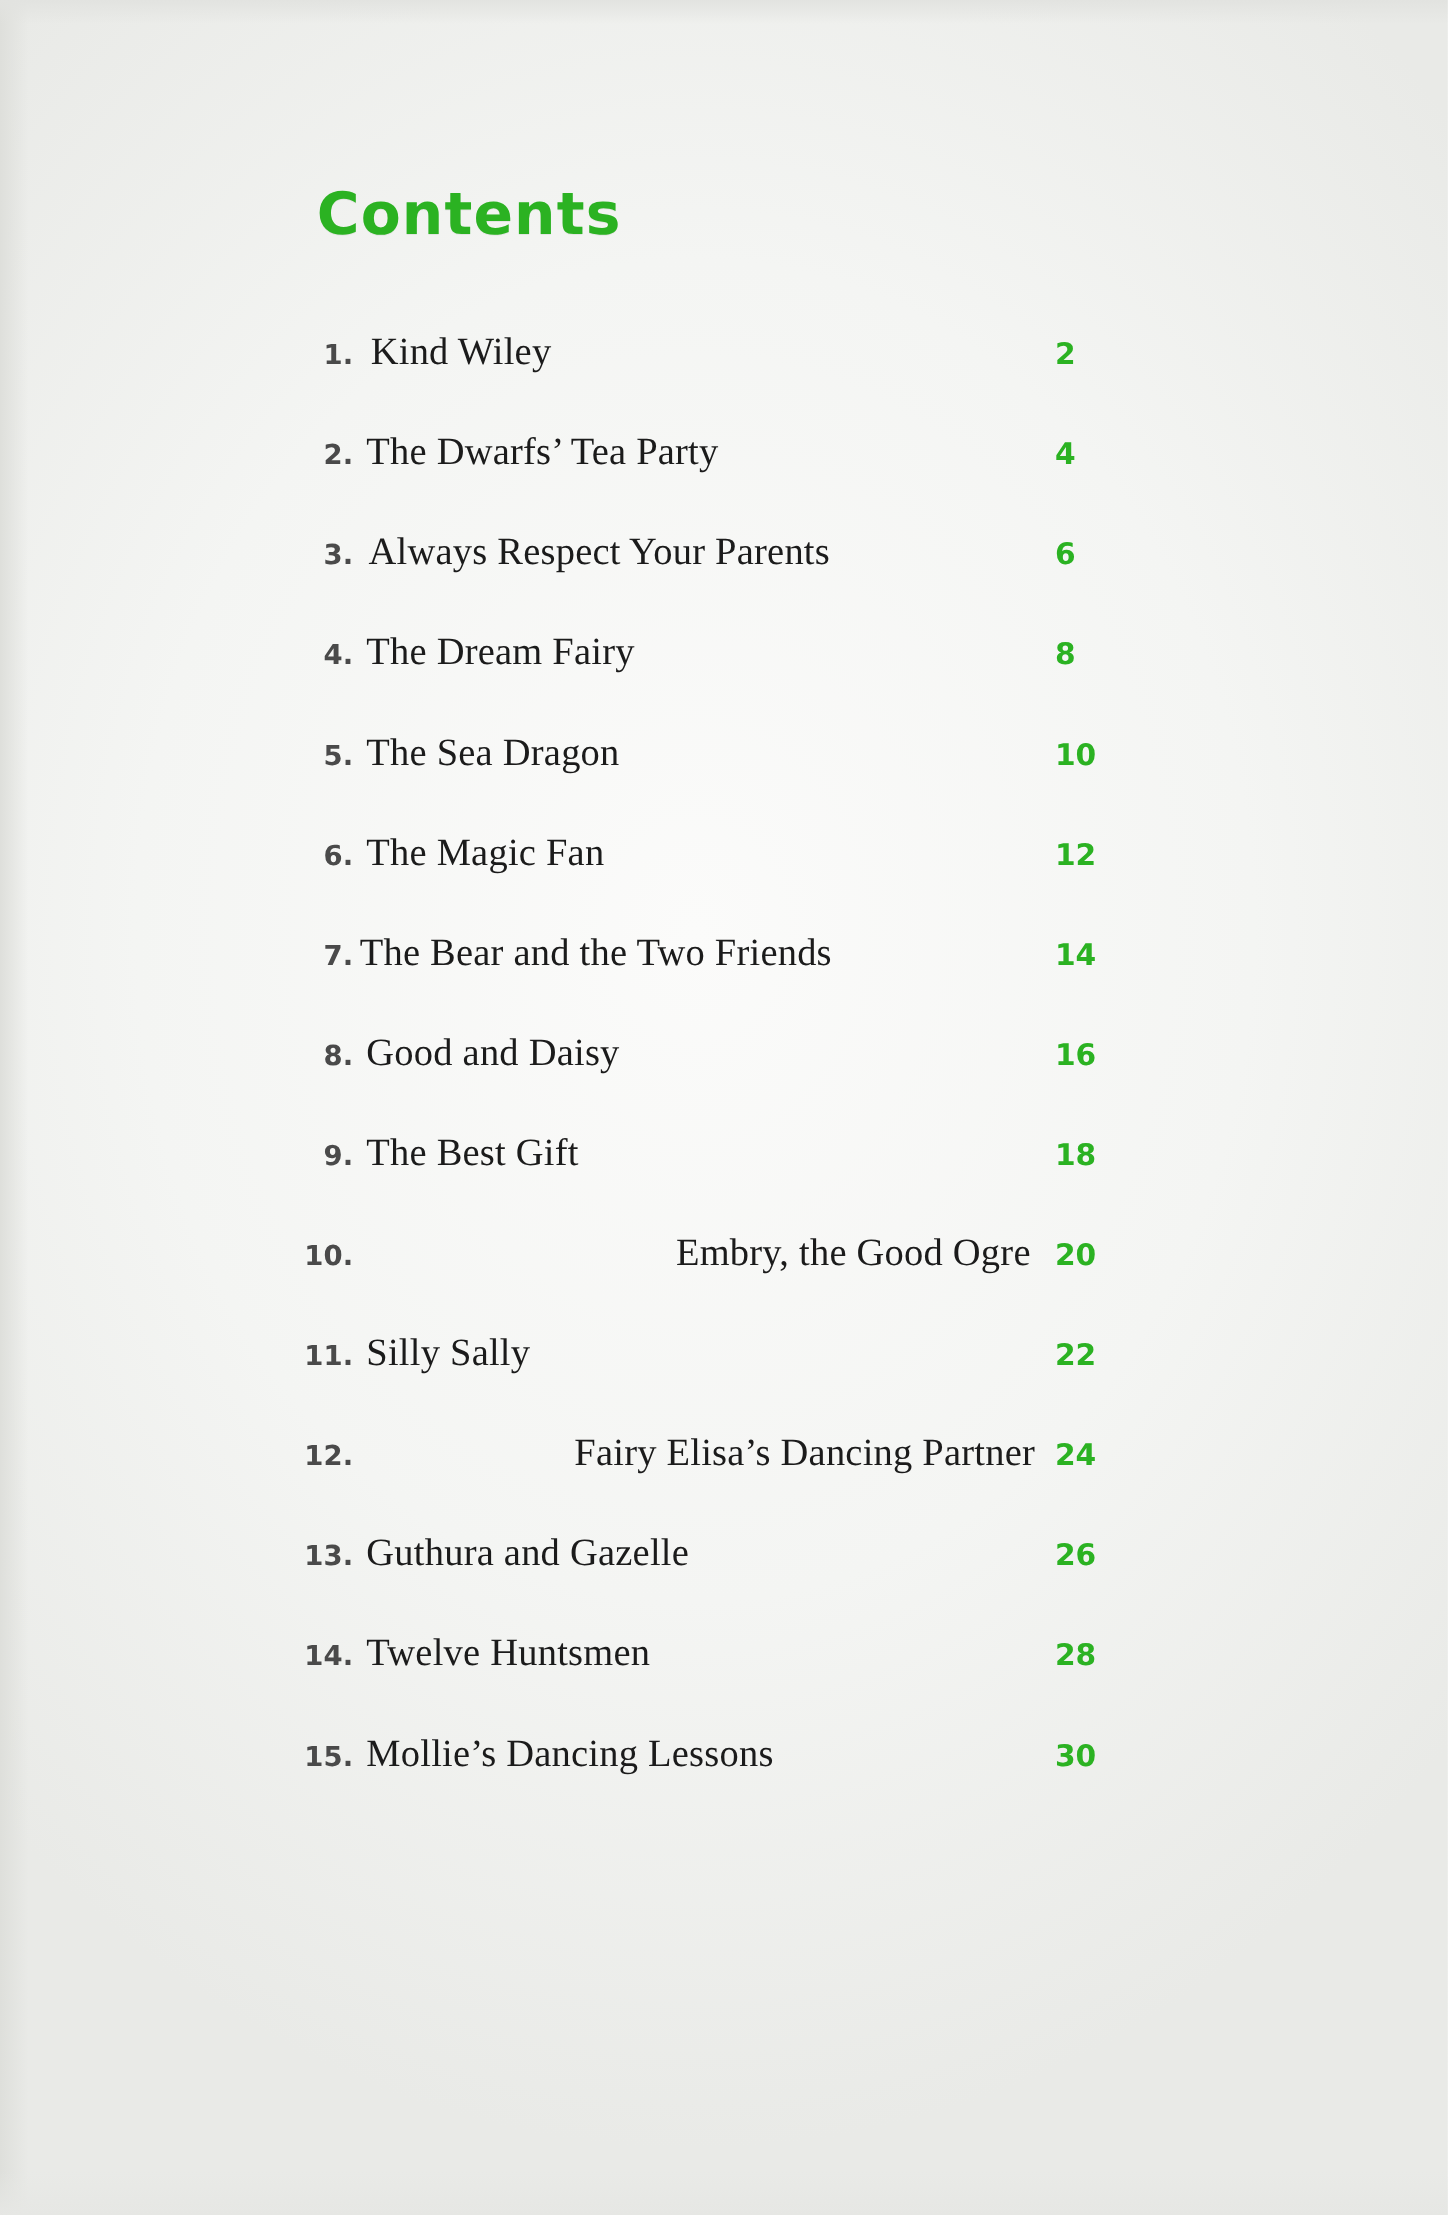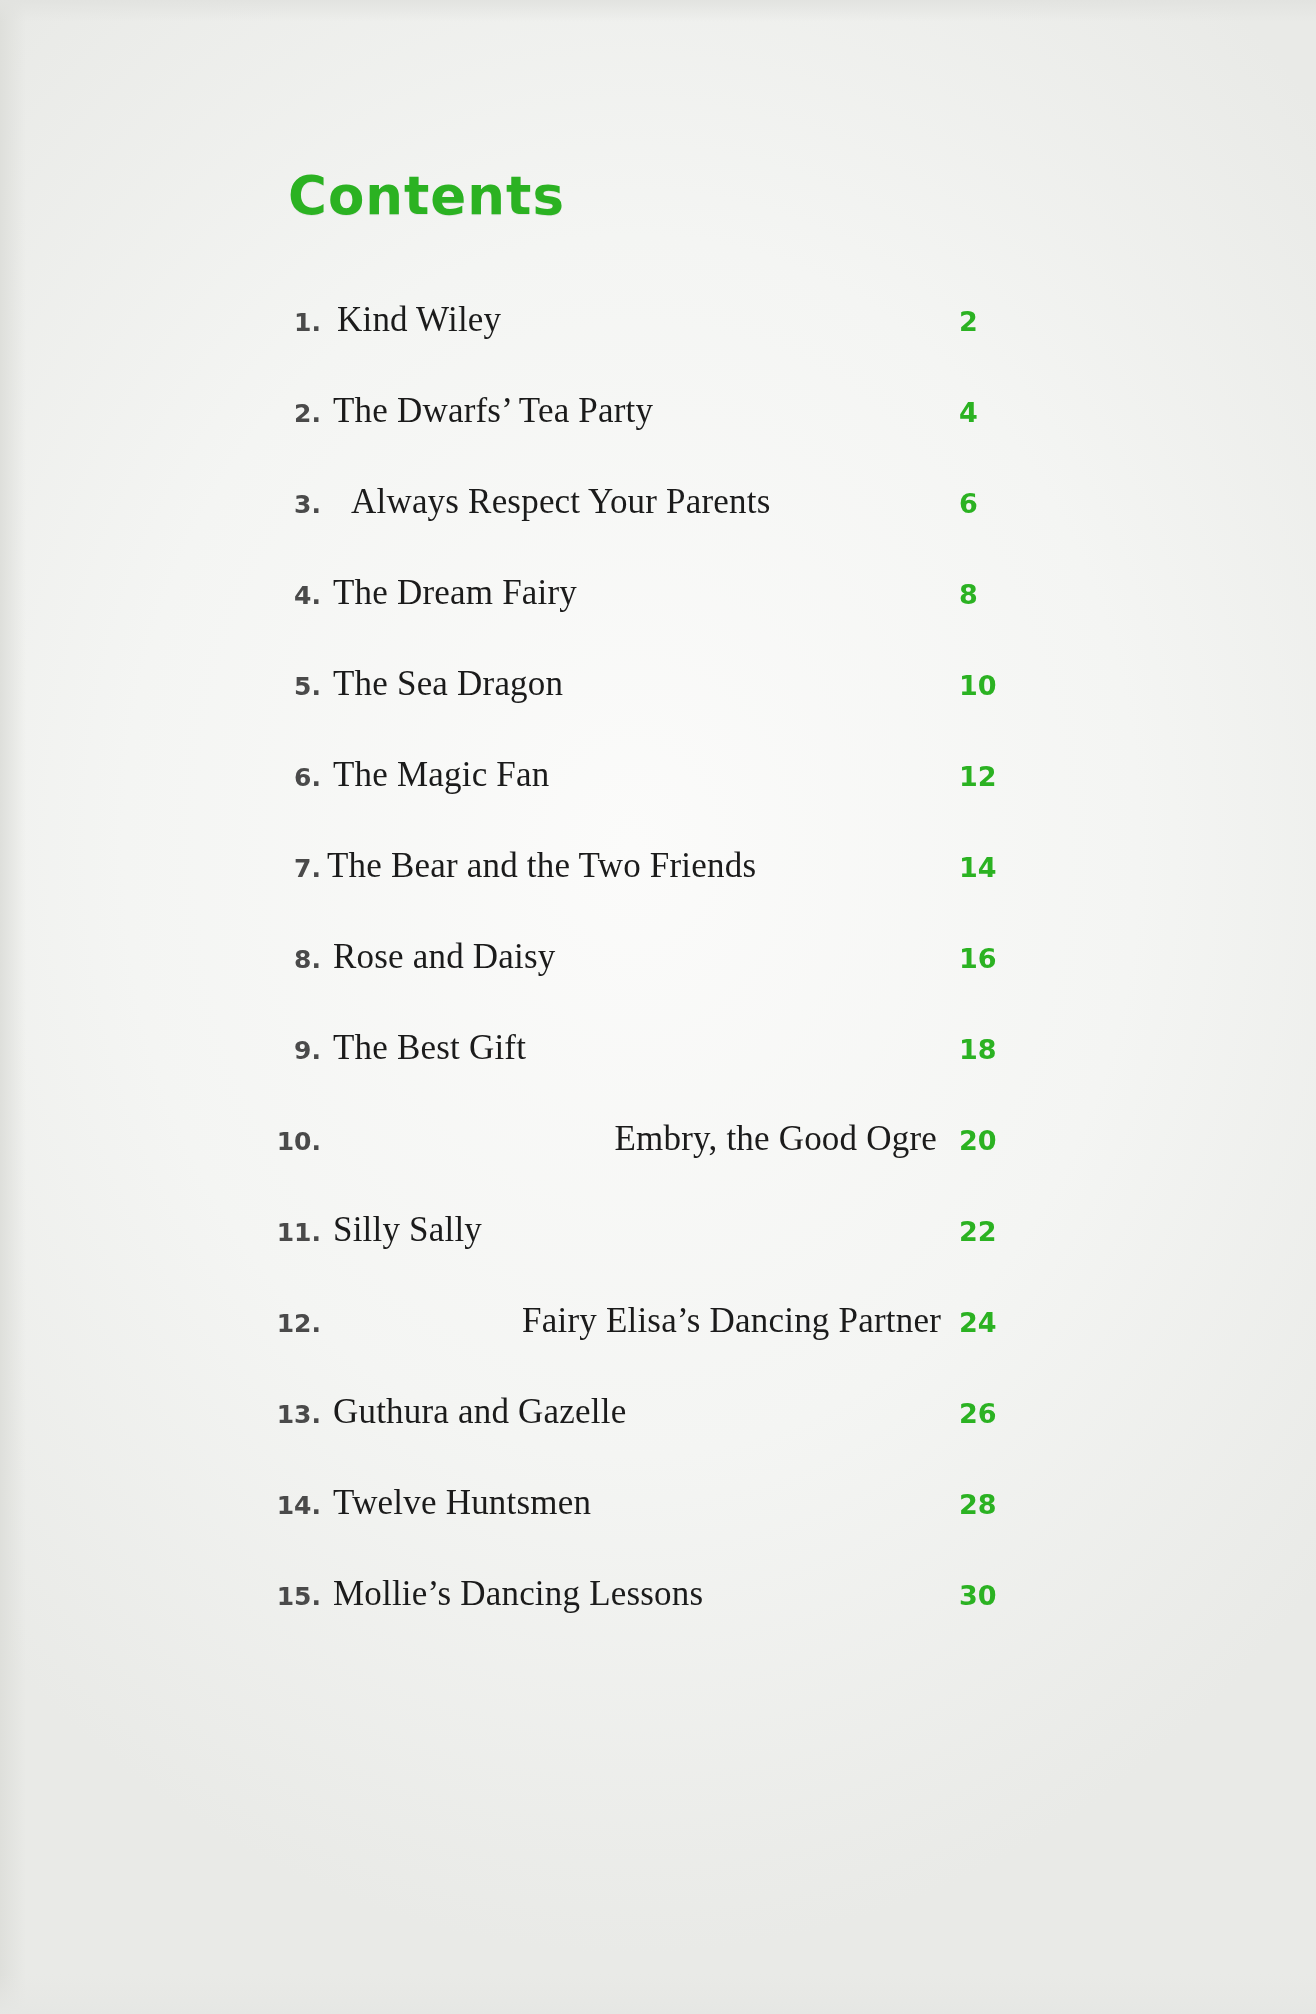--- a/index.html
+++ b/index.html
@@ -99,21 +99,21 @@
     font-weight: bold;
     font-size: 27px;
     color: #2bb222;
     flex: 0 0 auto;
     width: 96px;
     text-align: left;
   }
 
   
   .toc-row:nth-child(1)  .toc-label { margin-left: 4px; }
-  .toc-row:nth-child(3)  .toc-label { margin-left: 18px; }
+  .toc-row:nth-child(3)  .toc-label { margin-left: 2px; }
   .toc-row:nth-child(7)  .toc-label { margin-left: -6px; }
   .toc-row:nth-child(10) .toc-label { margin-left: 4px; text-align: right; }
   .toc-row:nth-child(12) .toc-label { margin-left: 2px; text-align: right; }
 
   .toc-row:nth-child(1) .toc-page { margin-left: 46px; }
   .toc-row:nth-child(2) .toc-page { margin-left: 44px; }
   .toc-row:nth-child(3) .toc-page { margin-left: 40px; }
   .toc-row:nth-child(4) .toc-page { margin-left: 40px; }
   .toc-row:nth-child(5) .toc-page { margin-left: 32px; }
   .toc-row:nth-child(6) .toc-page { margin-left: 30px; }
@@ -170,21 +170,21 @@
           <span class="toc-label">The Magic Fan</span>
           <span class="toc-page">12</span>
         </li>
         <li class="toc-row">
           <span class="toc-num">7.</span>
           <span class="toc-label">The Bear and the Two Friends</span>
           <span class="toc-page">14</span>
         </li>
         <li class="toc-row">
           <span class="toc-num">8.</span>
-          <span class="toc-label">Rose and Daisy</span>
+          <span class="toc-label">Good and Daisy</span>
           <span class="toc-page">16</span>
         </li>
         <li class="toc-row">
           <span class="toc-num">9.</span>
           <span class="toc-label">The Best Gift</span>
           <span class="toc-page">18</span>
         </li>
         <li class="toc-row">
           <span class="toc-num">10.</span>
           <span class="toc-label">Embry, the Good Ogre</span>

